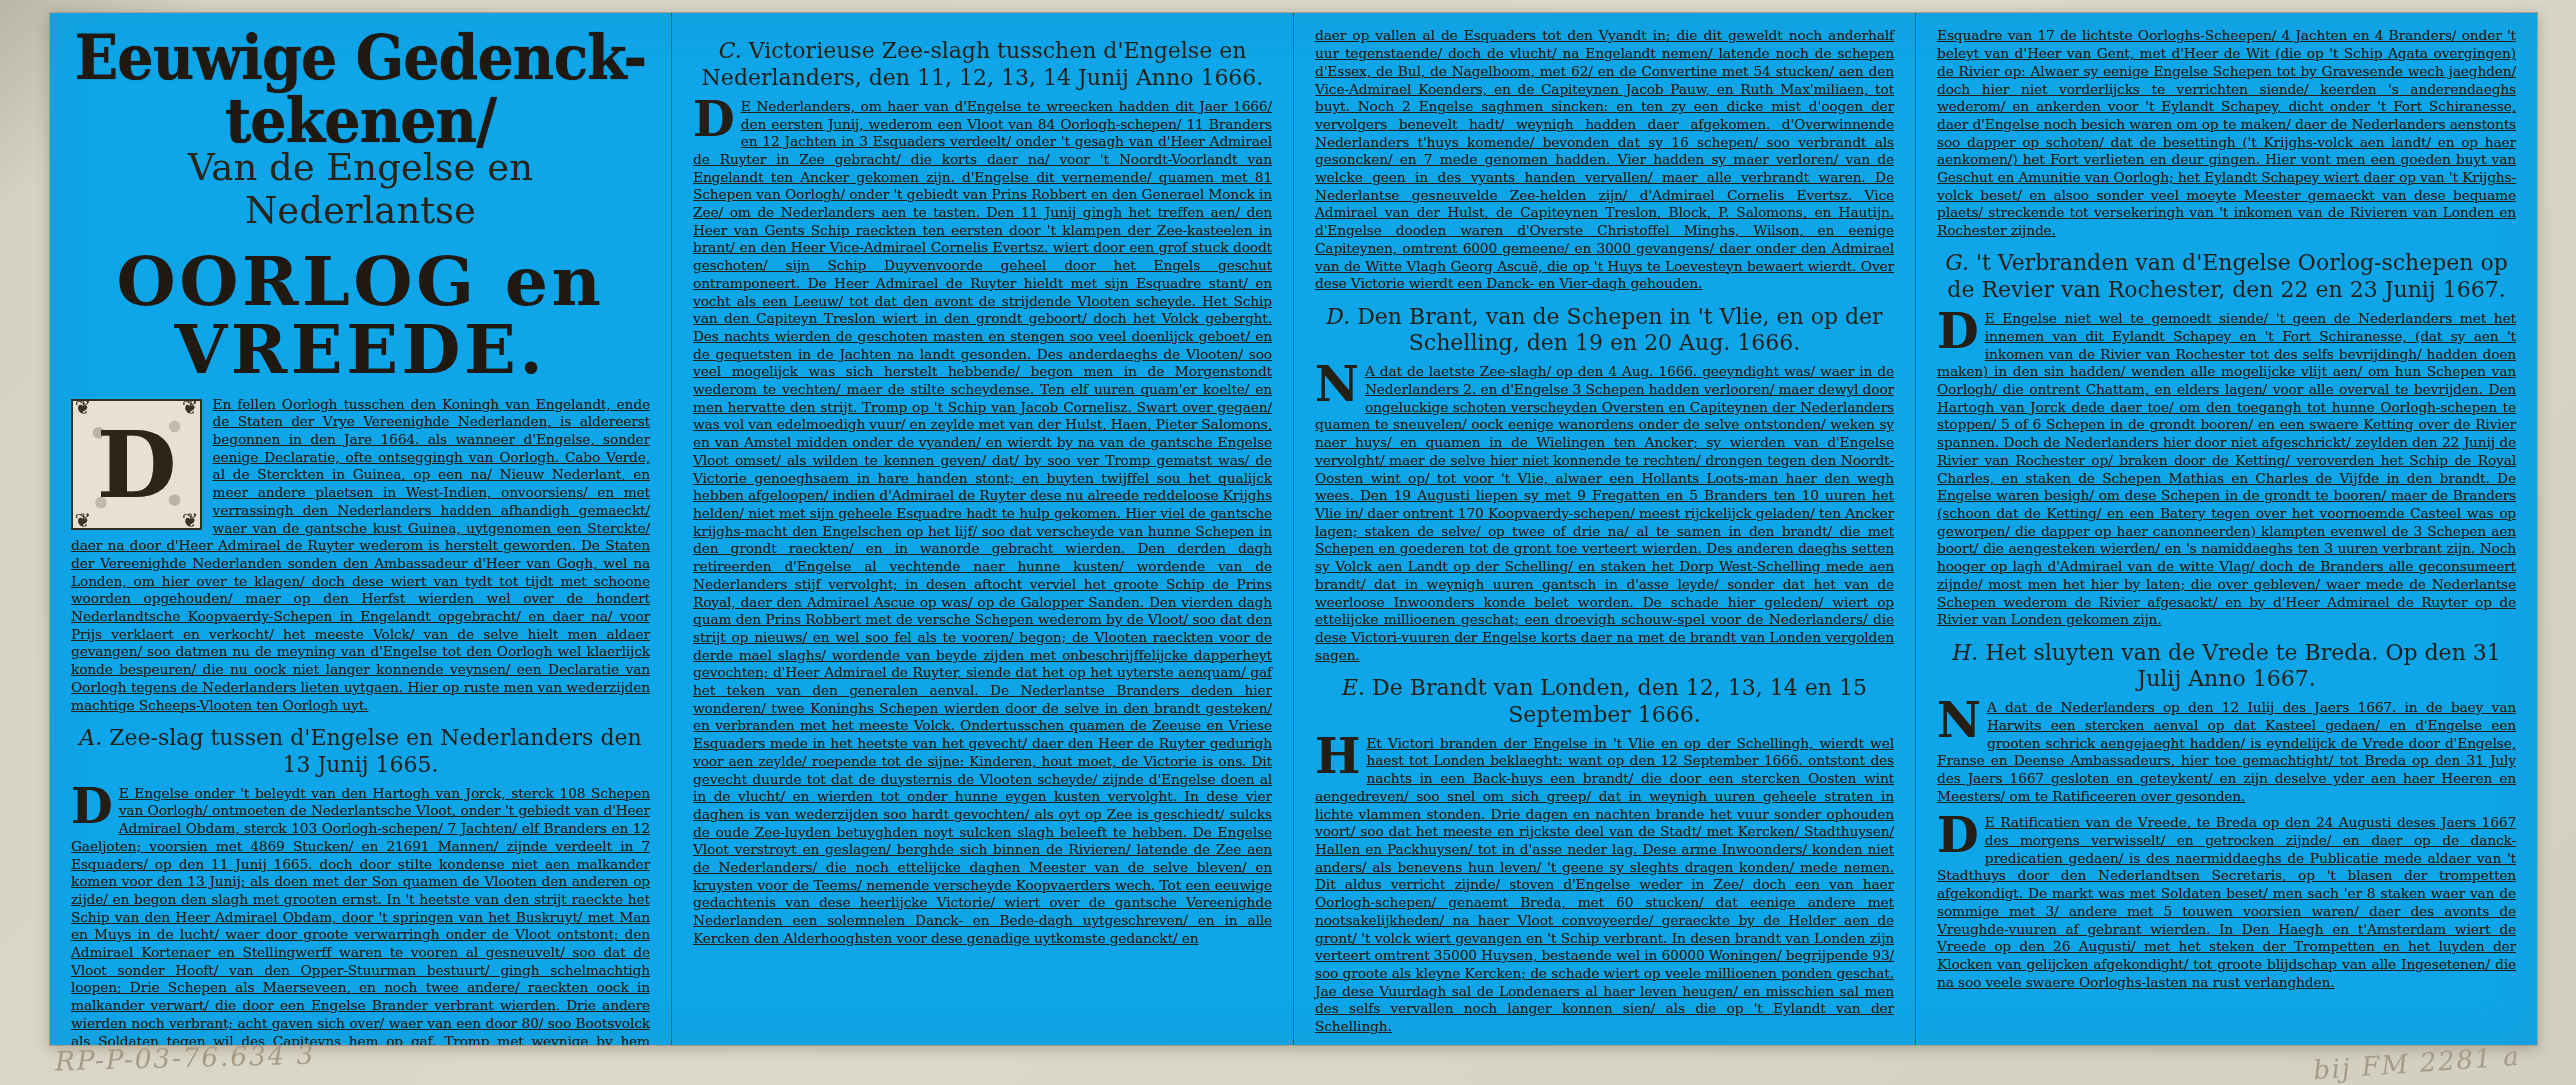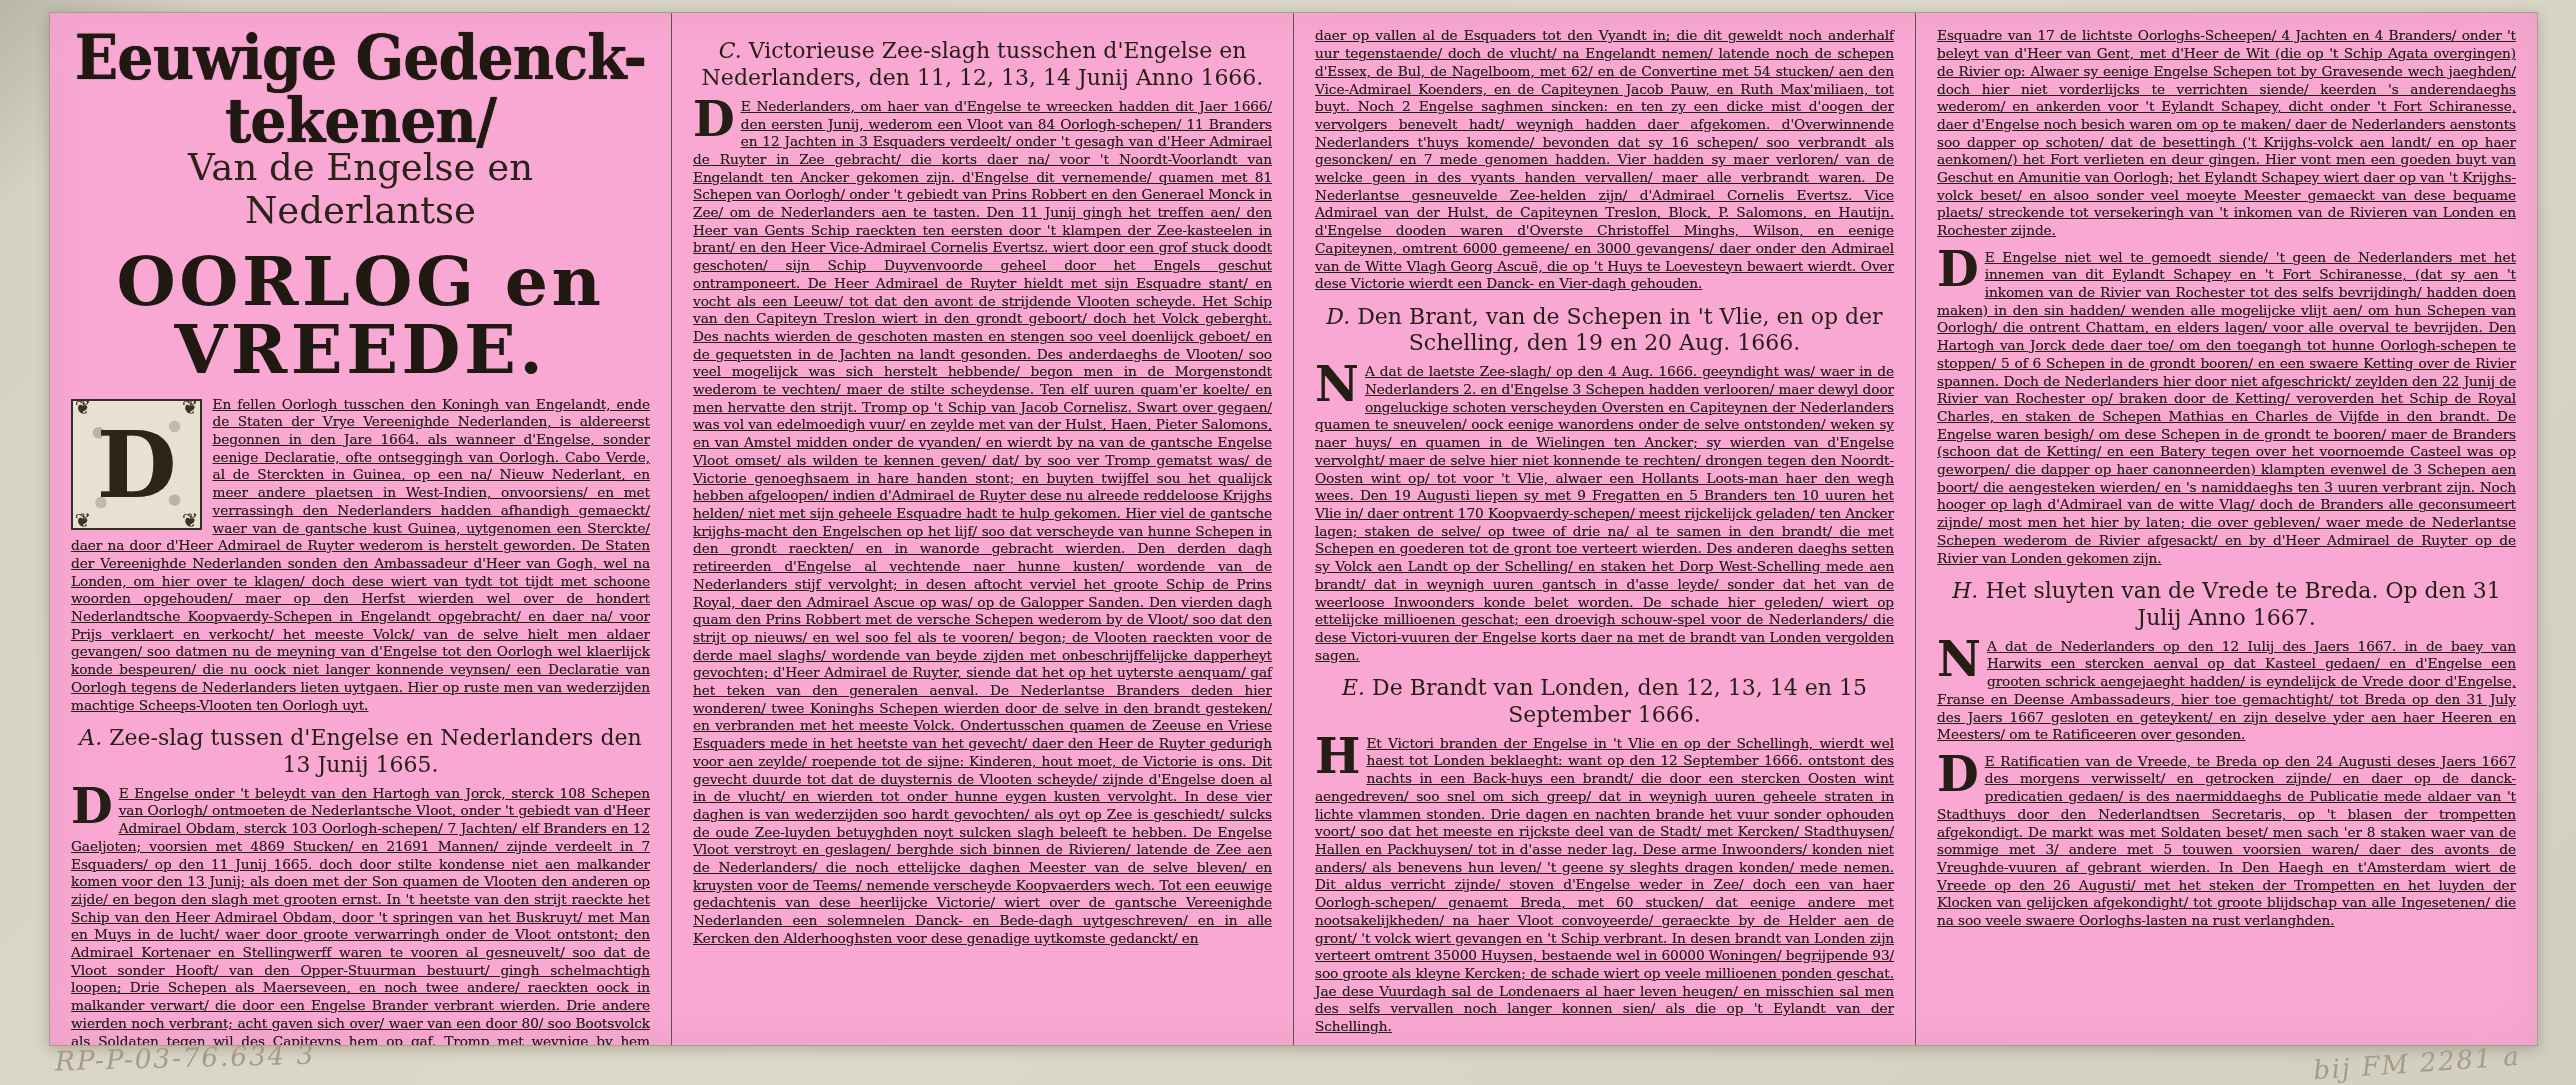--- a/index.html
+++ b/index.html
@@ -4,21 +4,21 @@
 <style>
   html,body{margin:0;padding:0;}
   body{
     width:2576px;height:1086px;
     background:linear-gradient(135deg,#b9b5a7 0%,#d6d2c3 6%,#ddd9ca 50%,#d2cec0 100%);
     font-family:"DejaVu Serif","Liberation Serif",serif;
     position:relative;overflow:hidden;
   }
   .sheet{
     position:absolute;left:49px;top:12.4px;width:2489px;height:1034px;
-    background:#f9a8d4;
+    background:#0ea5e9;
     border:0.9px solid #a79f8d;
     box-shadow:0 2.7px 12.4px rgba(60,50,30,.28), inset 0 0 53px rgba(120,105,75,.10);
     box-sizing:border-box;
     display:flex;
   }
   .col{
     flex:1 1 0;min-width:0;
     padding:14px 21px 8.8px 21px;
     overflow:hidden;
     color:#241e15;
@@ -120,20 +120,21 @@
       <h2 class="sec-head"><em class="sec-letter">E.</em><span>De Brandt van Londen, den 12, 13, 14 en 15 September 1666.</span></h2>
       <p class="body-text"><span class="dropcap">H</span><span>Et Victori branden der Engelse in 't Vlie en op der Schellingh, wierdt wel haest tot Londen beklaeght: want op den 12 September 1666. ontstont des nachts in een Back-huys een brandt/ die door een stercken Oosten wint aengedreven/ soo snel om sich greep/ dat in weynigh uuren geheele straten in lichte vlammen stonden. Drie dagen en nachten brande het vuur sonder ophouden voort/ soo dat het meeste en rijckste deel van de Stadt/ met Kercken/ Stadthuysen/ Hallen en Packhuysen/ tot in d'asse neder lag. Dese arme Inwoonders/ konden niet anders/ als benevens hun leven/ 't geene sy sleghts dragen konden/ mede nemen. Dit aldus verricht zijnde/ stoven d'Engelse weder in Zee/ doch een van haer Oorlogh-schepen/ genaemt Breda, met 60 stucken/ dat eenige andere met nootsakelijkheden/ na haer Vloot convoyeerde/ geraeckte by de Helder aen de gront/ 't volck wiert gevangen en 't Schip verbrant. In desen brandt van Londen zijn verteert omtrent 35000 Huysen, bestaende wel in 60000 Woningen/ begrijpende 93/ soo groote als kleyne Kercken; de schade wiert op veele millioenen ponden geschat. Jae dese Vuurdagh sal de Londenaers al haer leven heugen/ en misschien sal men des selfs vervallen noch langer konnen sien/ als die op 't Eylandt van der Schellingh.</span></p>
     </section>
 
   </div>
 
   <div class="col">
     <p class="body-text">Esquadre van 17 de lichtste Oorloghs-Scheepen/ 4 Jachten en 4 Branders/ onder 't beleyt van d'Heer van Gent, met d'Heer de Wit (die op 't Schip Agata overgingen) de Rivier op: Alwaer sy eenige Engelse Schepen tot by Gravesende wech jaeghden/ doch hier niet vorderlijcks te verrichten siende/ keerden 's anderendaeghs wederom/ en ankerden voor 't Eylandt Schapey, dicht onder 't Fort Schiranesse, daer d'Engelse noch besich waren om op te maken/ daer de Nederlanders aenstonts soo dapper op schoten/ dat de besettingh ('t Krijghs-volck aen landt/ en op haer aenkomen/) het Fort verlieten en deur gingen. Hier vont men een goeden buyt van Geschut en Amunitie van Oorlogh; het Eylandt Schapey wiert daer op van 't Krijghs-volck beset/ en alsoo sonder veel moeyte Meester gemaeckt van dese bequame plaets/ streckende tot versekeringh van 't inkomen van de Rivieren van Londen en Rochester zijnde.</p>
 
     <section>
+      <h2 class="sec-head"><em class="sec-letter">G.</em><span>'t Verbranden van d'Engelse Oorlog-schepen op de Revier van Rochester, den 22 en 23 Junij 1667.</span></h2>
       <p class="body-text"><span class="dropcap">D</span><span>E Engelse niet wel te gemoedt siende/ 't geen de Nederlanders met het innemen van dit Eylandt Schapey en 't Fort Schiranesse, (dat sy aen 't inkomen van de Rivier van Rochester tot des selfs bevrijdingh/ hadden doen maken) in den sin hadden/ wenden alle mogelijcke vlijt aen/ om hun Schepen van Oorlogh/ die ontrent Chattam, en elders lagen/ voor alle overval te bevrijden. Den Hartogh van Jorck dede daer toe/ om den toegangh tot hunne Oorlogh-schepen te stoppen/ 5 of 6 Schepen in de grondt booren/ en een swaere Ketting over de Rivier spannen. Doch de Nederlanders hier door niet afgeschrickt/ zeylden den 22 Junij de Rivier van Rochester op/ braken door de Ketting/ veroverden het Schip de Royal Charles, en staken de Schepen Mathias en Charles de Vijfde in den brandt. De Engelse waren besigh/ om dese Schepen in de grondt te booren/ maer de Branders (schoon dat de Ketting/ en een Batery tegen over het voornoemde Casteel was op geworpen/ die dapper op haer canonneerden) klampten evenwel de 3 Schepen aen boort/ die aengesteken wierden/ en 's namiddaeghs ten 3 uuren verbrant zijn. Noch hooger op lagh d'Admirael van de witte Vlag/ doch de Branders alle geconsumeert zijnde/ most men het hier by laten; die over gebleven/ waer mede de Nederlantse Schepen wederom de Rivier afgesackt/ en by d'Heer Admirael de Ruyter op de Rivier van Londen gekomen zijn.</span></p>
     </section>
 
     <section>
       <h2 class="sec-head"><em class="sec-letter">H.</em><span>Het sluyten van de Vrede te Breda. Op den 31 Julij Anno 1667.</span></h2>
       <p class="body-text"><span class="dropcap">N</span><span>A dat de Nederlanders op den 12 Iulij des Jaers 1667. in de baey van Harwits een stercken aenval op dat Kasteel gedaen/ en d'Engelse een grooten schrick aengejaeght hadden/ is eyndelijck de Vrede door d'Engelse, Franse en Deense Ambassadeurs, hier toe gemachtight/ tot Breda op den 31 July des Jaers 1667 gesloten en geteykent/ en zijn deselve yder aen haer Heeren en Meesters/ om te Ratificeeren over gesonden.</span></p>
     </section>
 
     <section>
       <p class="body-text"><span class="dropcap">D</span><span>E Ratificatien van de Vreede, te Breda op den 24 Augusti deses Jaers 1667 des morgens verwisselt/ en getrocken zijnde/ en daer op de danck-predicatien gedaen/ is des naermiddaeghs de Publicatie mede aldaer van 't Stadthuys door den Nederlandtsen Secretaris, op 't blasen der trompetten afgekondigt. De markt was met Soldaten beset/ men sach 'er 8 staken waer van de sommige met 3/ andere met 5 touwen voorsien waren/ daer des avonts de Vreughde-vuuren af gebrant wierden. In Den Haegh en t'Amsterdam wiert de Vreede op den 26 Augusti/ met het steken der Trompetten en het luyden der Klocken van gelijcken afgekondight/ tot groote blijdschap van alle Ingesetenen/ die na soo veele swaere Oorloghs-lasten na rust verlanghden.</span></p>

